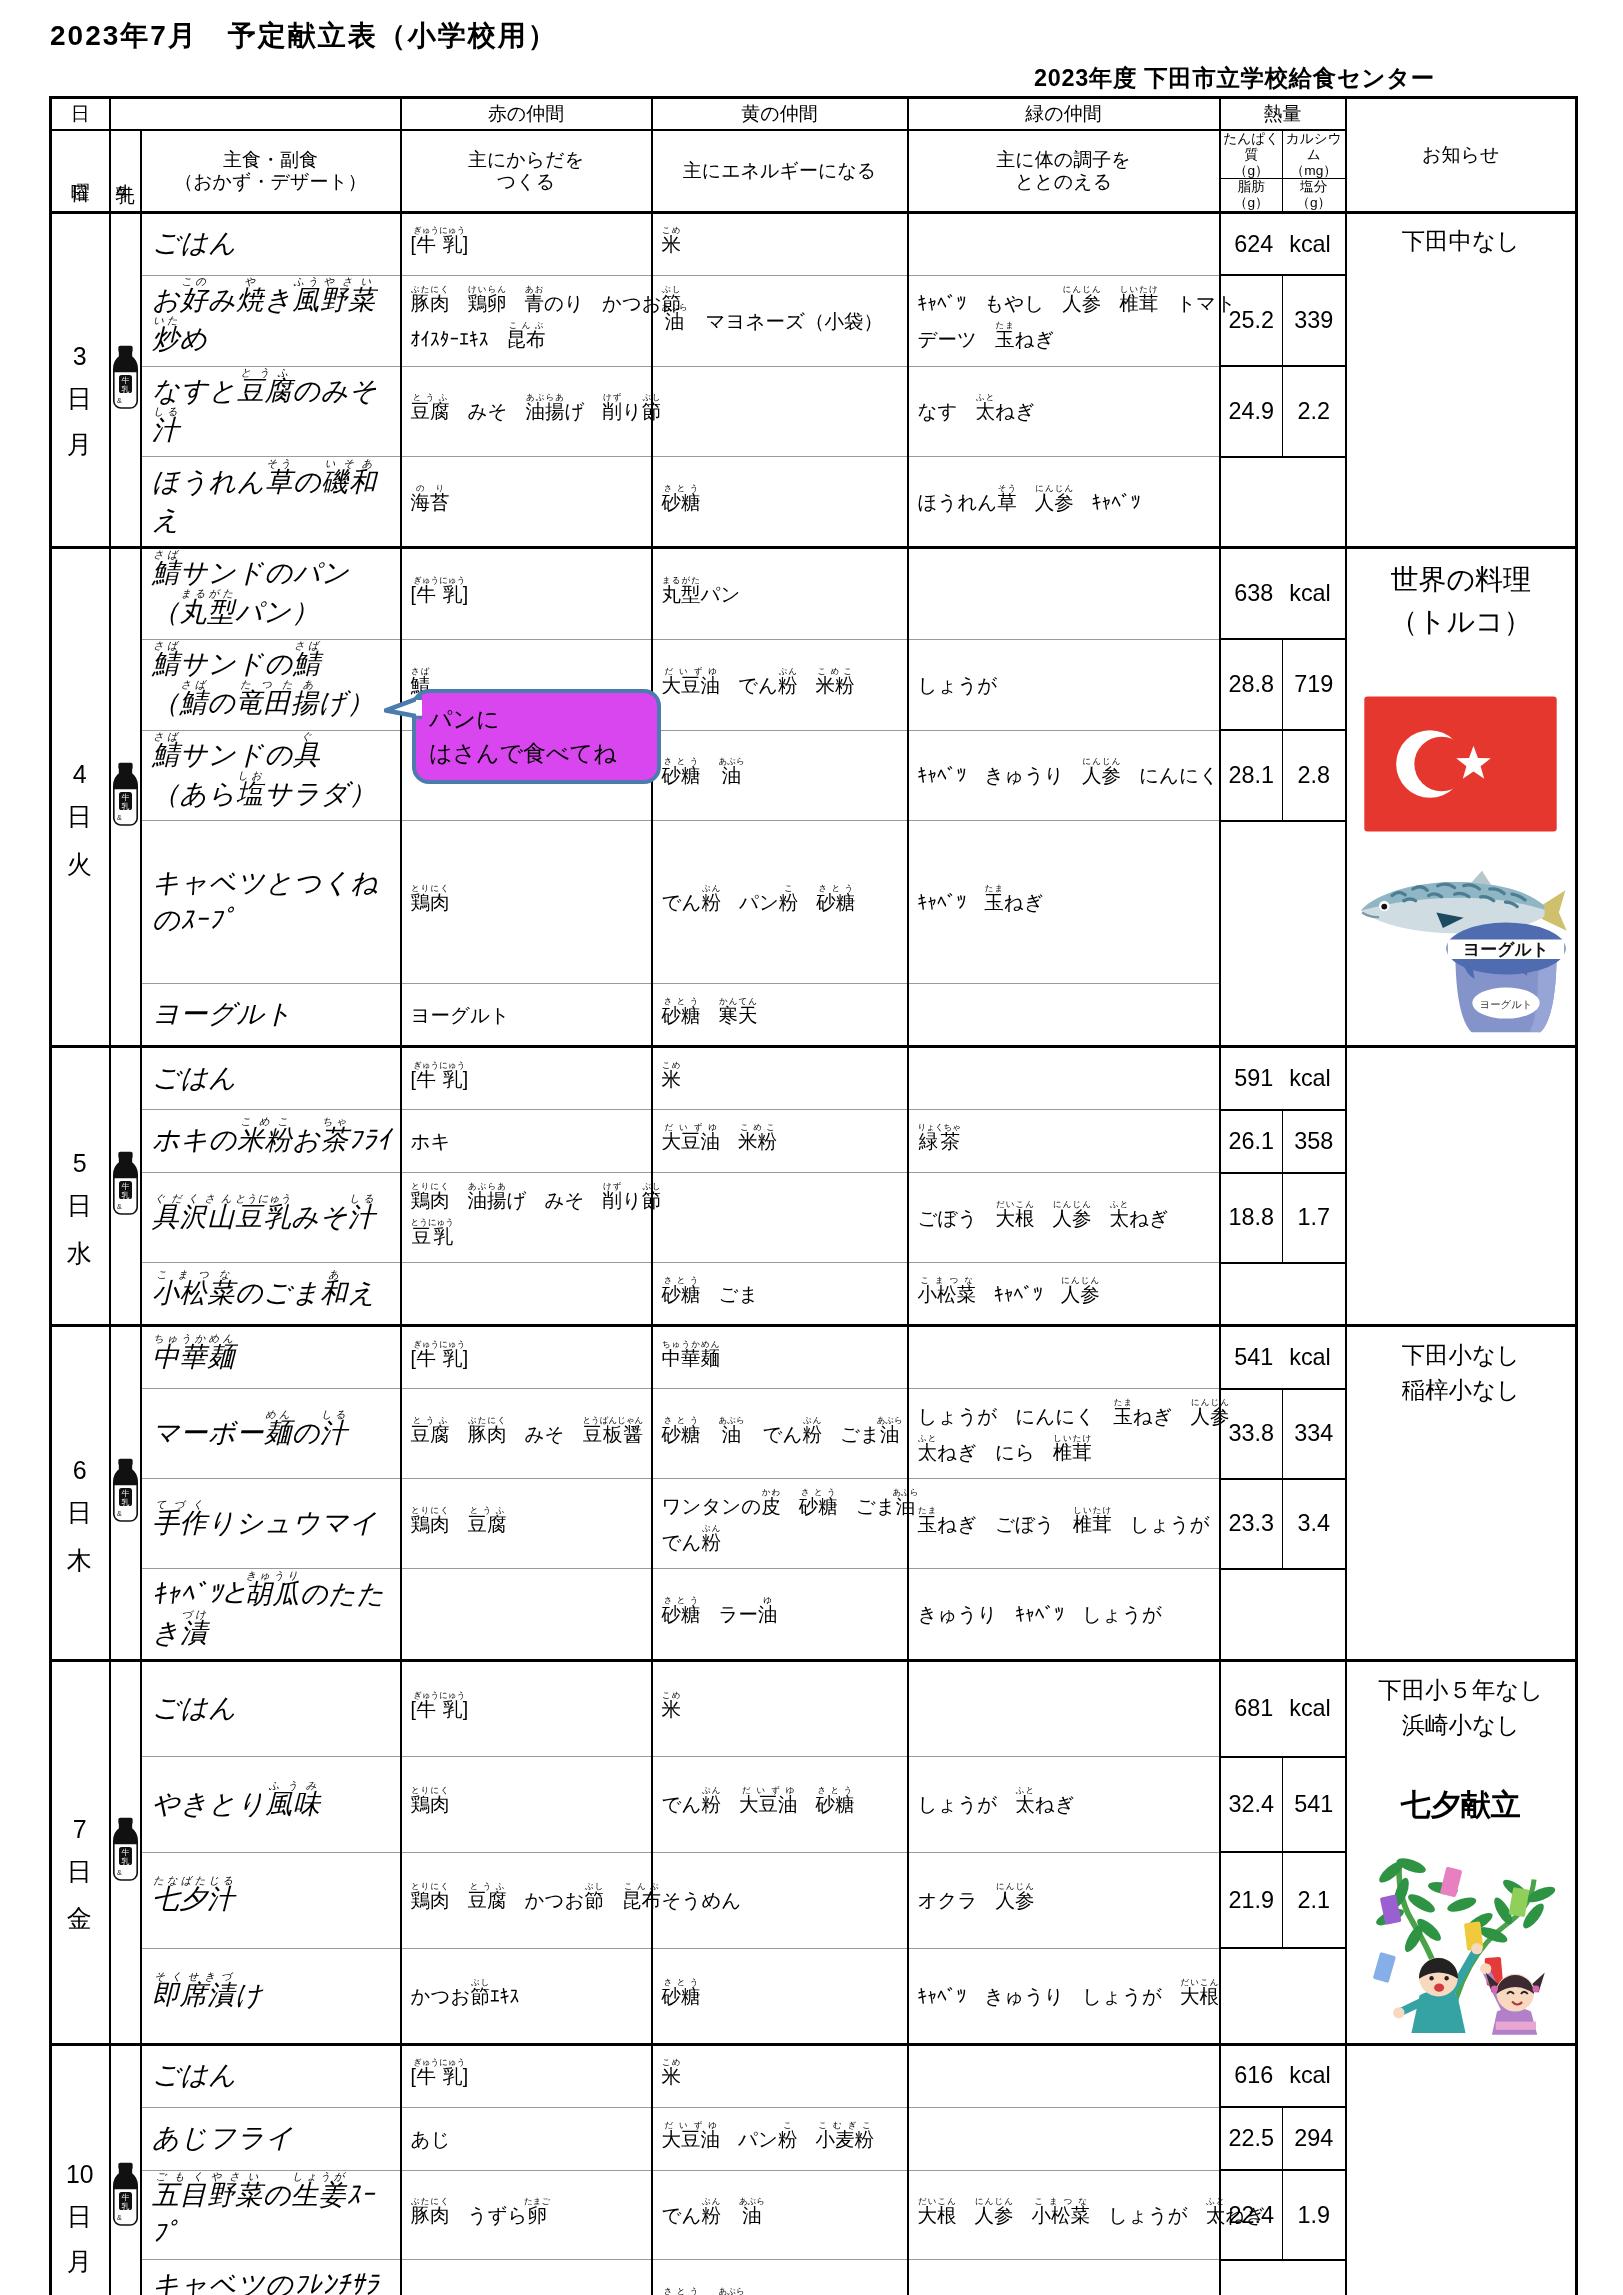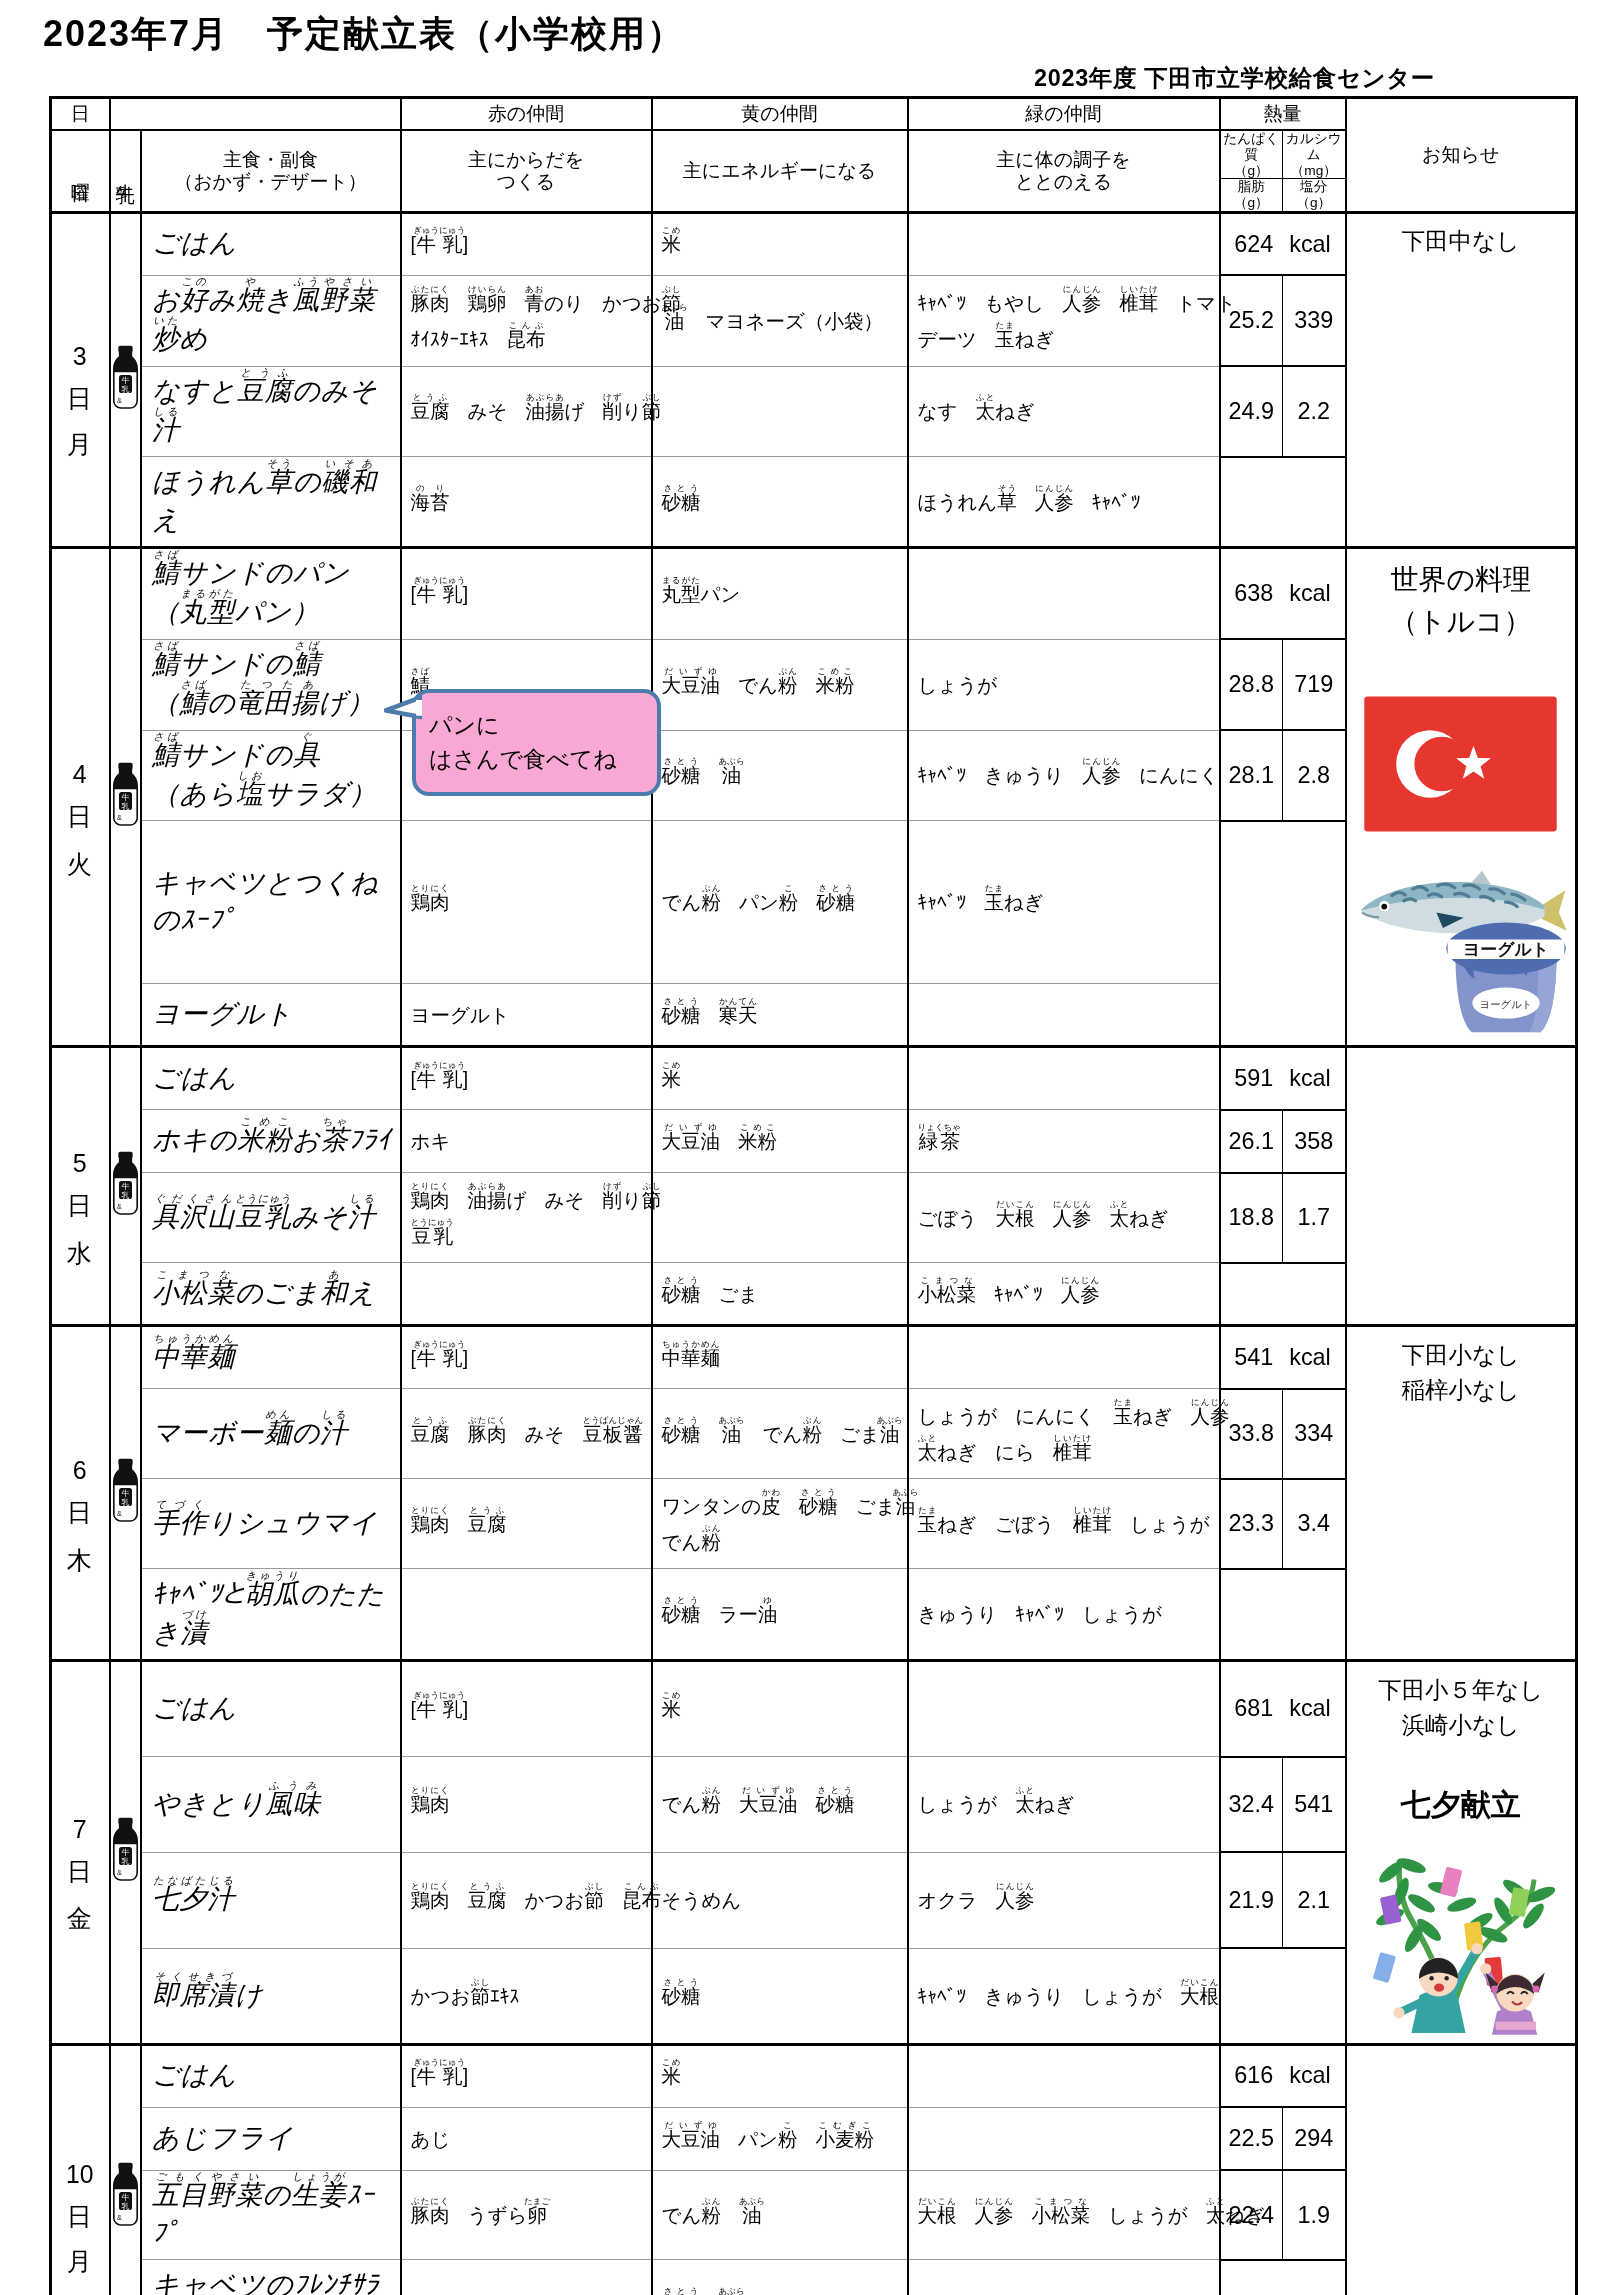--- a/index.html
+++ b/index.html
@@ -1,18 +1,18 @@
 <!DOCTYPE html>
 <html lang="ja" style="font-size:10.4px"><head>
 <meta charset="utf-8">
 <style>
   html,body{margin:0;padding:0;background:#fff;}
   .page{position:relative;width:1623px;height:2295px;background:#fff;color:#000;
         font-family:"Liberation Sans","DejaVu Sans",sans-serif;overflow:hidden;}
-  .page-title{position:absolute;left:43px;top:10.4px;margin:0;font-size:36px;font-weight:bold;letter-spacing:2px;}
+  .page-title{position:absolute;left:43px;top:10.4px;margin:7px;font-size:28px;font-weight:bold;letter-spacing:2px;}
   .page-subtitle{position:absolute;left:1034px;top:62px;font-size:23.4px;font-weight:bold;letter-spacing:0.7px;}
   table.menu-table{position:absolute;left:49px;top:96px;width:1526px;border-collapse:collapse;
         table-layout:fixed;border:3.9px solid #000;}
   th,td{padding:0;margin:0;vertical-align:middle;font-weight:normal;overflow:visible;}
   
   .c-milk,.c-menu,.c-red,.c-yellow,.c-green,.c-prot,.c-notice{border-left:2.6px solid #000;}
   .c-cal{border-left:1.3px solid #000;text-align:center;}
   
   thead th{text-align:center;font-size:19px;line-height:1.15;}
   tr.hr1 th{height:30px;border-bottom:2px solid #000;}
@@ -45,22 +45,22 @@
   .notice-cell{vertical-align:top;text-align:center;}
   .notice-inner{display:flex;flex-direction:column;align-items:center;padding-top:10.4px;}
   .notice-line{font-size:23.4px;line-height:1.5;}
   .notice-line.big{font-size:28px;}
   .notice-highlight{font-size:30px;font-weight:bold;margin-top:42px;}
   .notice-img{margin-top:17px;}
   .notice-img.flag{margin-top:52px;}
   .notice-img.yogurt{align-self:flex-end;margin-right:3.9px;margin-top:-38px;}
   
   .rel{position:relative;}
-  .bubble{position:absolute;left:10.4px;top:49px;width:215px;z-index:20;background:#f9a8d4;
-        border:4.6px solid #4b7cad;border-radius:17px;padding:15px 13px;font-size:23px;line-height:1.5;text-align:left;}
+  .bubble{position:absolute;left:10.4px;top:49px;width:215px;z-index:20;background:#d946ef;
+        border:4.6px solid #4b7cad;border-radius:17px;padding:9px 13px;font-size:23px;line-height:1.5;text-align:left;}
   .bubble-tail{position:absolute;left:-32px;top:1.3px;}
   .footer-note{position:absolute;left:38px;top:2247px;font-size:25.4px;font-weight:bold;letter-spacing:0.7px;}
 </style>
 </head>
 <body>
 
 <div class="page">
   <h1 class="page-title">2023年7月　予定献立表（小学校用）</h1>
   <div class="page-subtitle">2023年度 下田市立学校給食センター</div>
 

